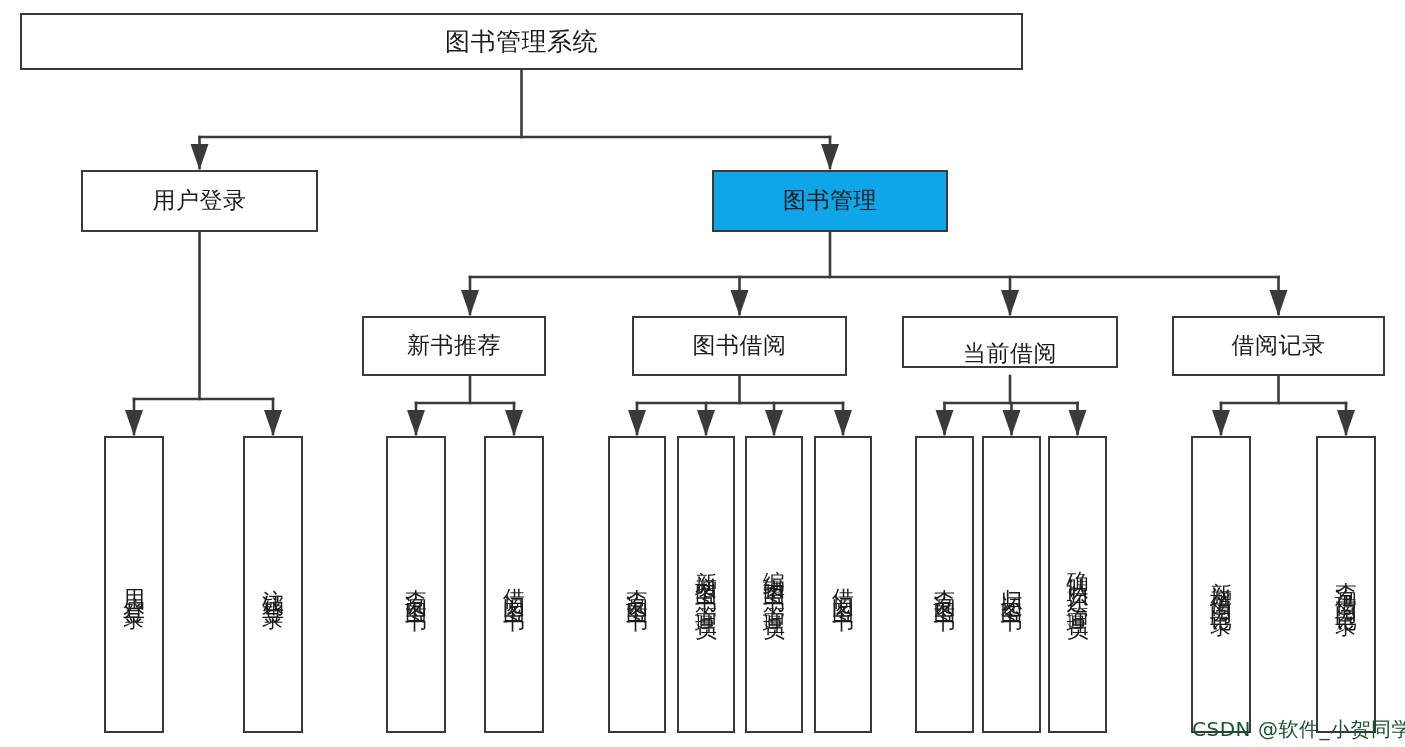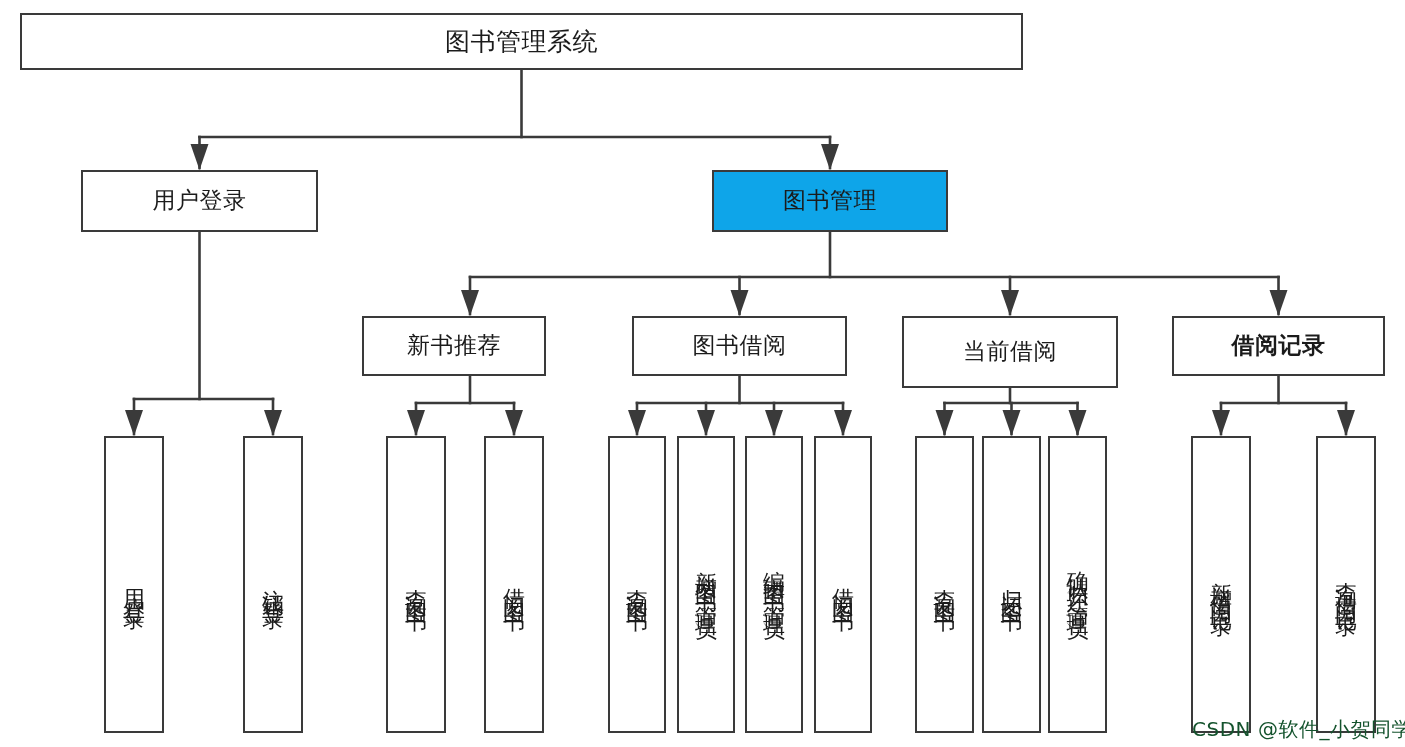--- a/index.html
+++ b/index.html
@@ -135,25 +135,25 @@
       </div>
       <div class="node-box" style="left: 712px; top: 170px; width: 236px; height: 62px; border-color: rgb(58, 58, 58); background: #0ea5e9;">
         <span class="node-label-h" style="color: rgb(27, 27, 27);">图书管理</span>
       </div>
       <div class="node-box" style="left: 362px; top: 316px; width: 184px; height: 60px; border-color: rgb(58, 58, 58); background: rgb(255, 255, 255);">
         <span class="node-label-h" style="color: rgb(27, 27, 27);">新书推荐</span>
       </div>
       <div class="node-box" style="left: 632px; top: 316px; width: 215px; height: 60px; border-color: rgb(58, 58, 58); background: rgb(255, 255, 255);">
         <span class="node-label-h" style="color: rgb(27, 27, 27);">图书借阅</span>
       </div>
-      <div class="node-box" style="left: 902px; top: 316px; width: 216px; height: 72px; border-color: rgb(58, 58, 58); background: rgb(255, 255, 255);">
+      <div class="node-box" style="left: 902px; top: 316px; width: 216px; height: 52px; border-color: rgb(58, 58, 58); background: rgb(255, 255, 255); align-items: flex-end;">
         <span class="node-label-h" style="color: rgb(27, 27, 27);">当前借阅</span>
       </div>
       <div class="node-box" style="left: 1172px; top: 316px; width: 213px; height: 60px; border-color: rgb(58, 58, 58); background: rgb(255, 255, 255);">
-        <span class="node-label-h" style="color: rgb(27, 27, 27); font-weight: bold;">借阅记录</span>
+        <span class="node-label-h" style="color: rgb(27, 27, 27);">借阅记录</span>
       </div>
       <div class="node-box" style="left: 104px; top: 436px; width: 60px; height: 297px; border-color: rgb(58, 58, 58); background: rgb(255, 255, 255);">
         <span class="node-label-v" style="color: rgb(27, 27, 27);">用户登录</span>
       </div>
       <div class="node-box" style="left: 243px; top: 436px; width: 60px; height: 297px; border-color: rgb(58, 58, 58); background: rgb(255, 255, 255);">
         <span class="node-label-v" style="color: rgb(27, 27, 27);">注销登录</span>
       </div>
       <div class="node-box" style="left: 386px; top: 436px; width: 60px; height: 297px; border-color: rgb(58, 58, 58); background: rgb(255, 255, 255);">
         <span class="node-label-v" style="color: rgb(27, 27, 27);">查询图书</span>
       </div>

